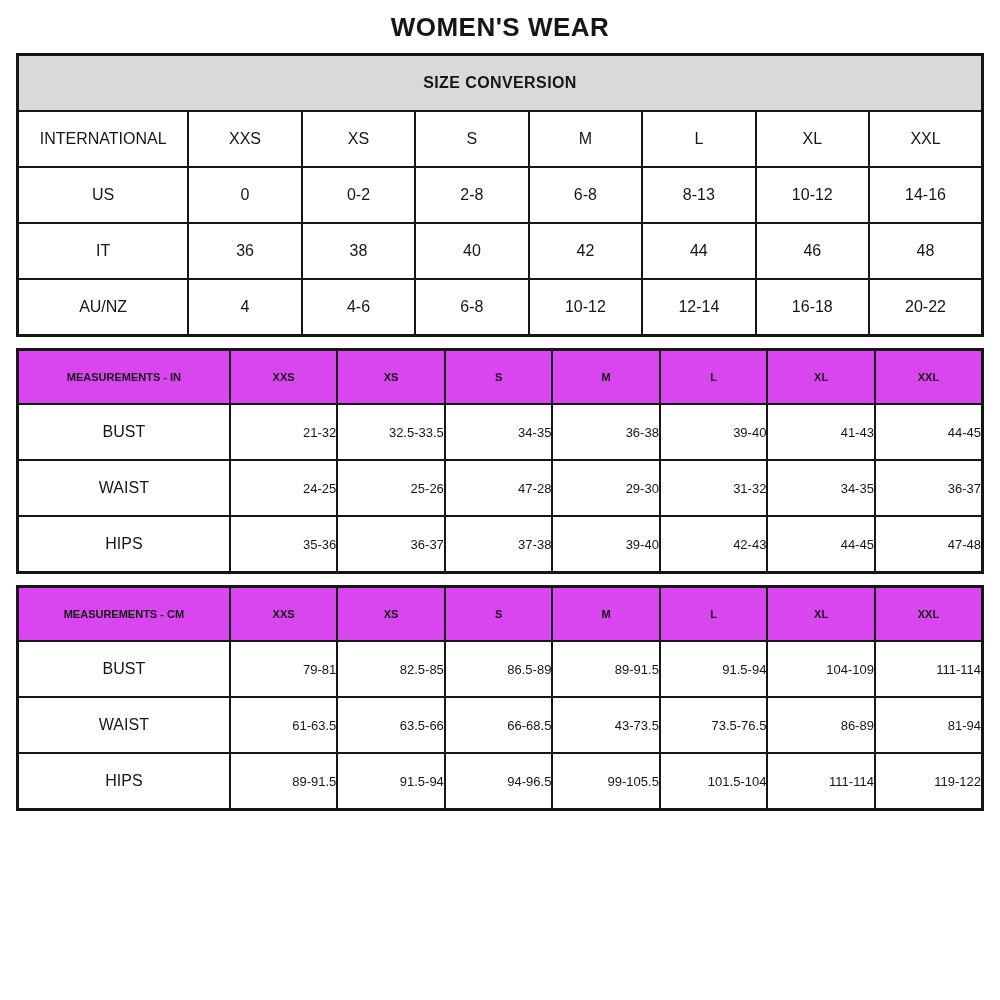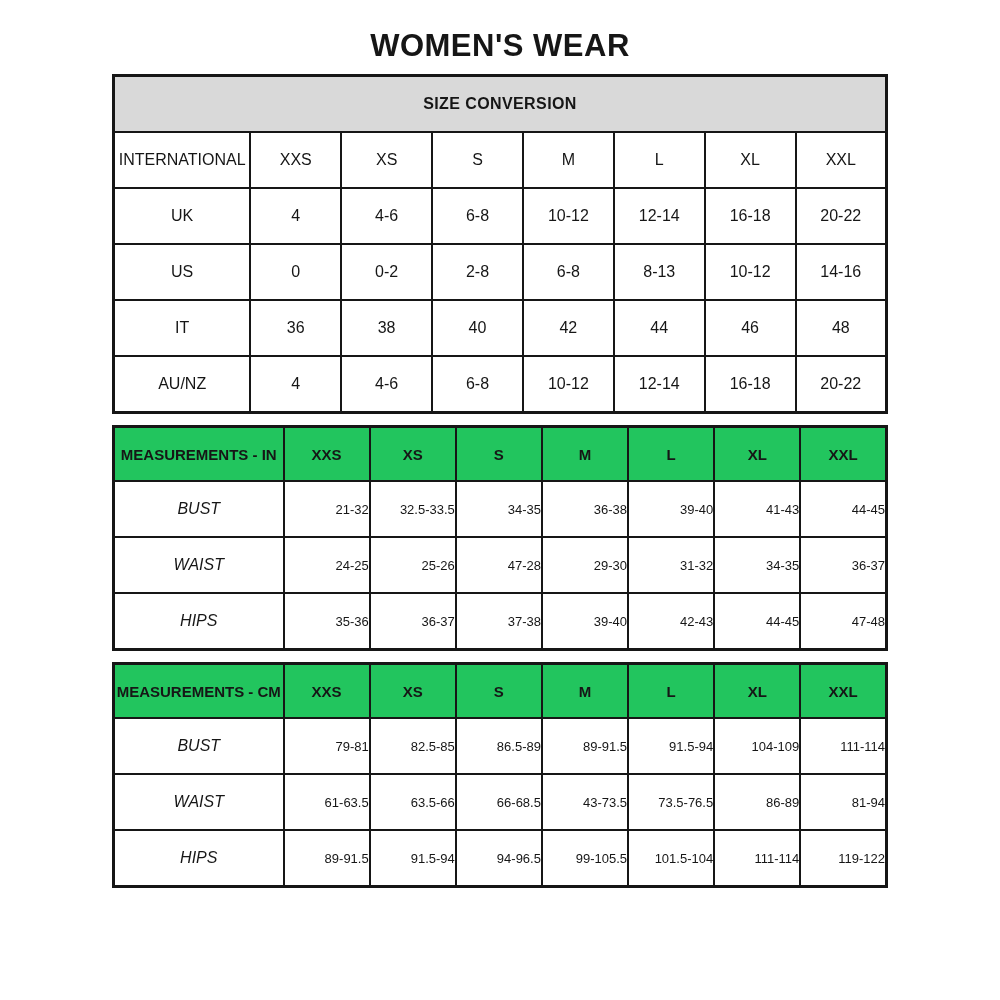--- a/index.html
+++ b/index.html
@@ -6,28 +6,28 @@
     margin: 0;
     padding: 0;
     background: #ffffff;
     width: 1000px;
     font-family: "Liberation Sans", sans-serif;
     color: #161616;
   }
   .page { width: 1000px; height: 1000px; box-sizing: border-box; padding-top: 12px; }
   .title {
     text-align: center;
-    font-size: 31px;
+    font-size: 26px;
     font-weight: 700;
     letter-spacing: 0.5px;
-    margin: 16px 0 10px 0;
+    margin: 0 0 10px 0;
   }
   table {
     border-collapse: collapse;
-    width: 776px;
+    width: 968px;
     margin: 0 auto 11px auto;
     table-layout: fixed;
     border: 3px solid #161616;
   }
   td {
     border: 2px solid #161616;
     text-align: center;
     vertical-align: middle;
     padding: 0;
     overflow: hidden;
@@ -36,26 +36,26 @@
   .t1 td { height: 54px; font-size: 16px; }
   .banner {
     background: #d9d9d9;
     font-weight: 700;
     font-size: 16px;
     letter-spacing: 0.4px;
     height: 52px;
   }
   .t2 td { height: 54px; }
   .t2 .hdr {
-    background: #22c55e;
+    background: #d946ef;
     font-weight: 700;
-    font-size: 15px;
+    font-size: 11px;
     height: 52px;
   }
-  .t2 .lbl { font-size: 16px; font-style: italic; }
+  .t2 .lbl { font-size: 16px; }
   .t2 .val { font-size: 13px; text-align: right; }
 </style>
 </head>
 <body>
 
 <div class="page">
 
   <h1 class="title">WOMEN'S WEAR</h1>
 
   <table class="t1">
@@ -77,30 +77,20 @@
         <td>INTERNATIONAL</td>
         <td>XXS</td>
         <td>XS</td>
         <td>S</td>
         <td>M</td>
         <td>L</td>
         <td>XL</td>
         <td>XXL</td>
       </tr>
       <tr>
-        <td>UK</td>
-        <td>4</td>
-        <td>4-6</td>
-        <td>6-8</td>
-        <td>10-12</td>
-        <td>12-14</td>
-        <td>16-18</td>
-        <td>20-22</td>
-      </tr>
-      <tr>
         <td>US</td>
         <td>0</td>
         <td>0-2</td>
         <td>2-8</td>
         <td>6-8</td>
         <td>8-13</td>
         <td>10-12</td>
         <td>14-16</td>
       </tr>
       <tr>

